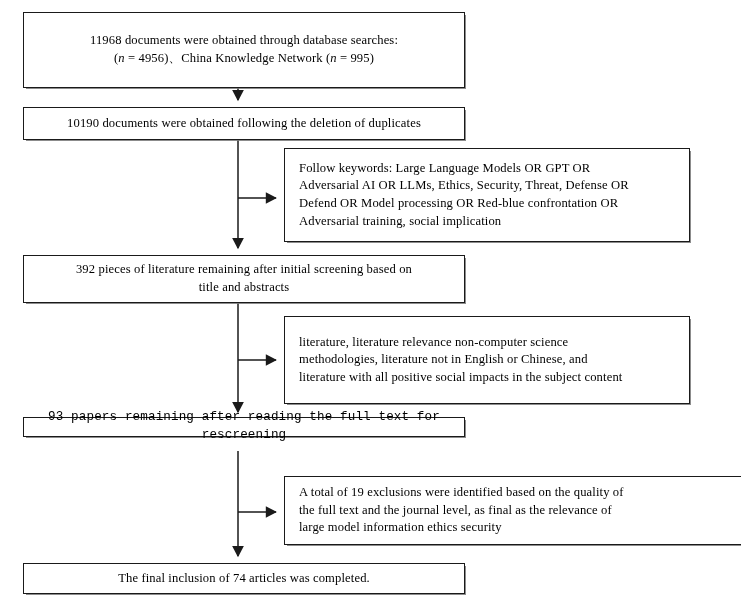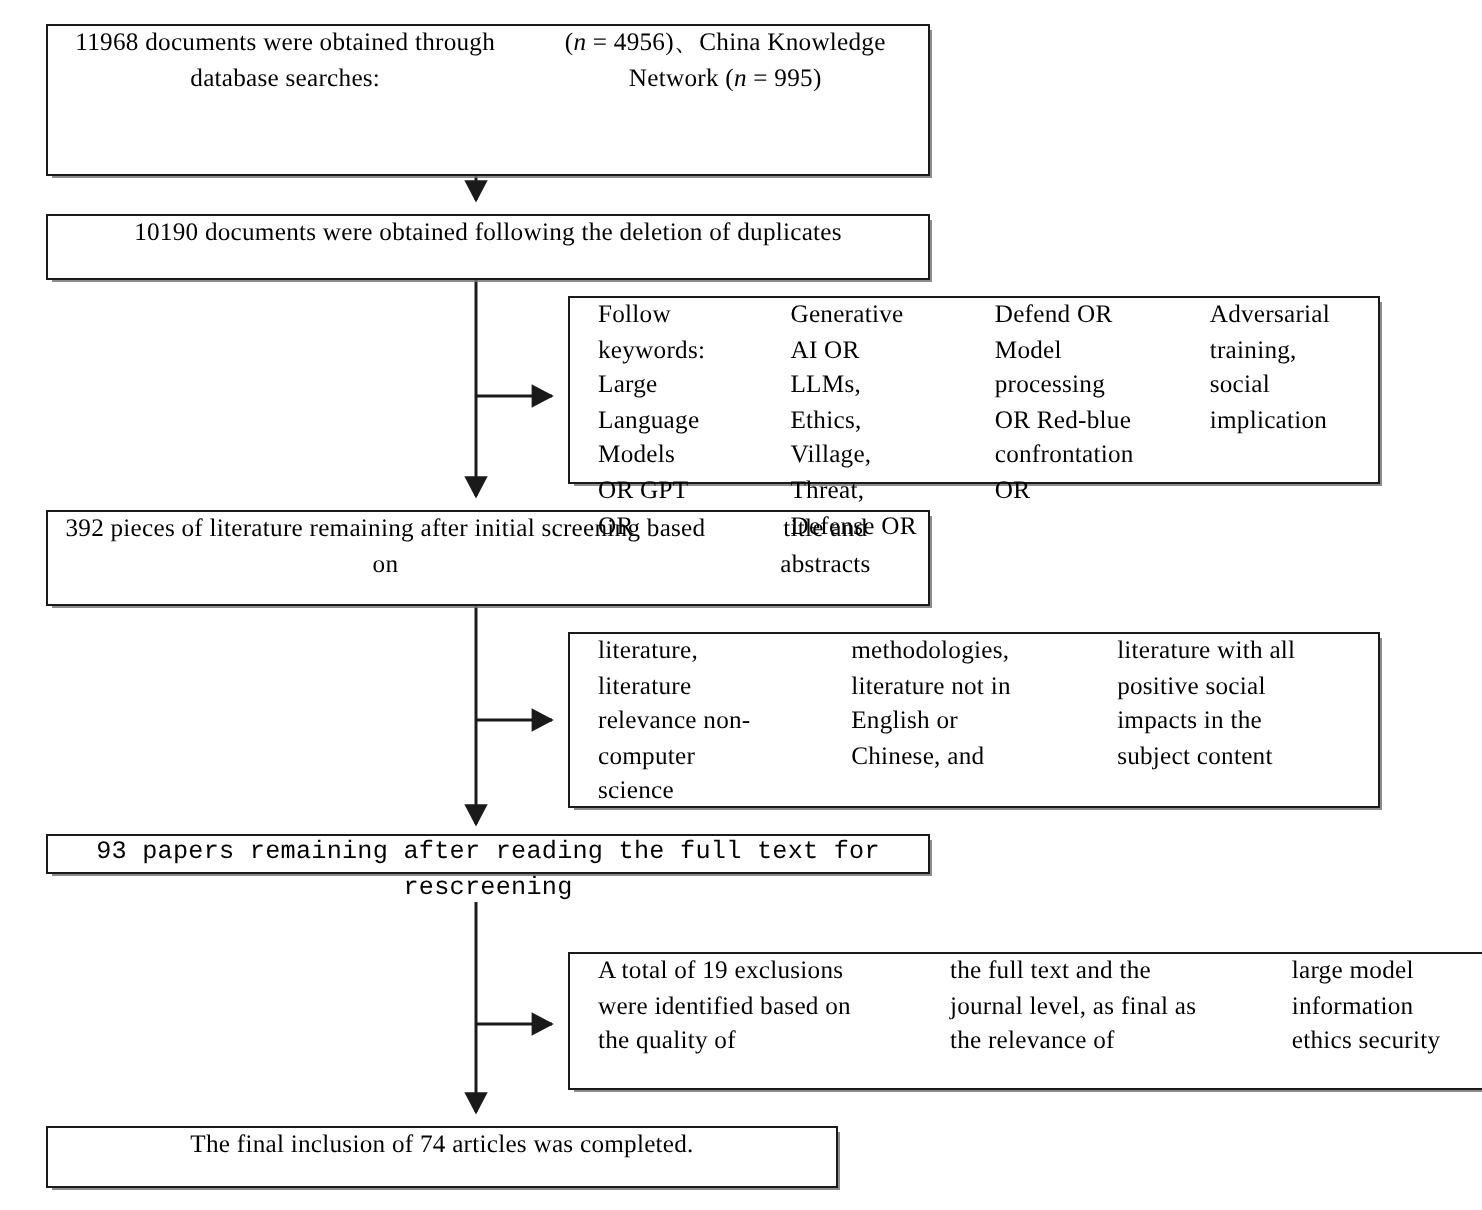--- a/index.html
+++ b/index.html
@@ -29,21 +29,21 @@
     pointer-events: none;
   }
   
   .node {
     position: absolute;
     box-sizing: border-box;
     background: #ffffff;
     border: 1px solid #1a1a1a;
     box-shadow: 2px 2px 0 -1px rgba(120,120,120,0.85);
     display: flex;
-    flex-direction: row;
+    flex-direction: column;
     justify-content: center;
     z-index: 2;
   }
   .node .node-text {
     margin: 0;
     font-size: 12.6px;
     line-height: 17.6px;
     letter-spacing: 0.01em;
     white-space: pre-line;
   }
@@ -105,27 +105,27 @@
 
   <div class="node main" style="left:23px; top:255px; width:442px; height:48px;">
     <p class="node-text">392 pieces of literature remaining after initial screening based on</p>
     <p class="node-text">title and abstracts</p>
   </div>
 
   <div class="node main" style="left:23px; top:417px; width:442px; height:20px;font-family:Liberation Mono, monospace;">
     <p class="node-text">93 papers remaining after reading the full text for rescreening</p>
   </div>
 
-  <div class="node main" style="left:23px; top:563px; width:396px; height:31px;">
+  <div class="node main" style="left:23px; top:563px; width:442px; height:31px;">
     <p class="node-text">The final inclusion of 74 articles was completed.</p>
   </div>
 
   <div class="node side" style="left:284px; top:148px; width:406px; height:94px;">
     <p class="node-text">Follow keywords: Large Language Models OR GPT OR</p>
-    <p class="node-text">Generative AI OR LLMs, Ethics, Village, Threat, Defense OR</p>
+    <p class="node-text">Adversarial AI OR LLMs, Ethics, Security, Threat, Defense OR</p>
     <p class="node-text">Defend OR Model processing OR Red-blue confrontation OR</p>
     <p class="node-text">Adversarial training, social implication</p>
   </div>
 
   <div class="node side" style="left:284px; top:316px; width:406px; height:88px;">
     <p class="node-text">literature, literature relevance non-computer science</p>
     <p class="node-text">methodologies, literature not in English or Chinese, and</p>
     <p class="node-text">literature with all positive social impacts in the subject content</p>
   </div>
 

